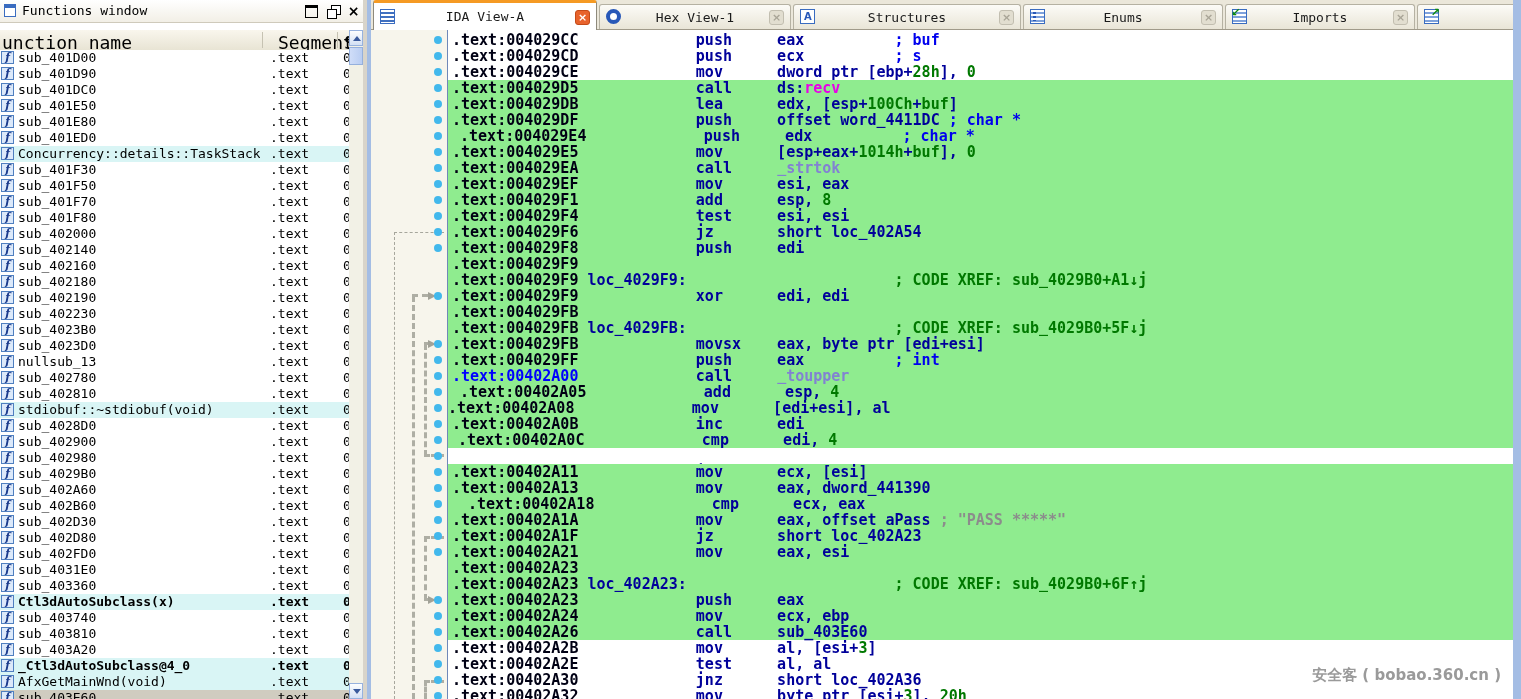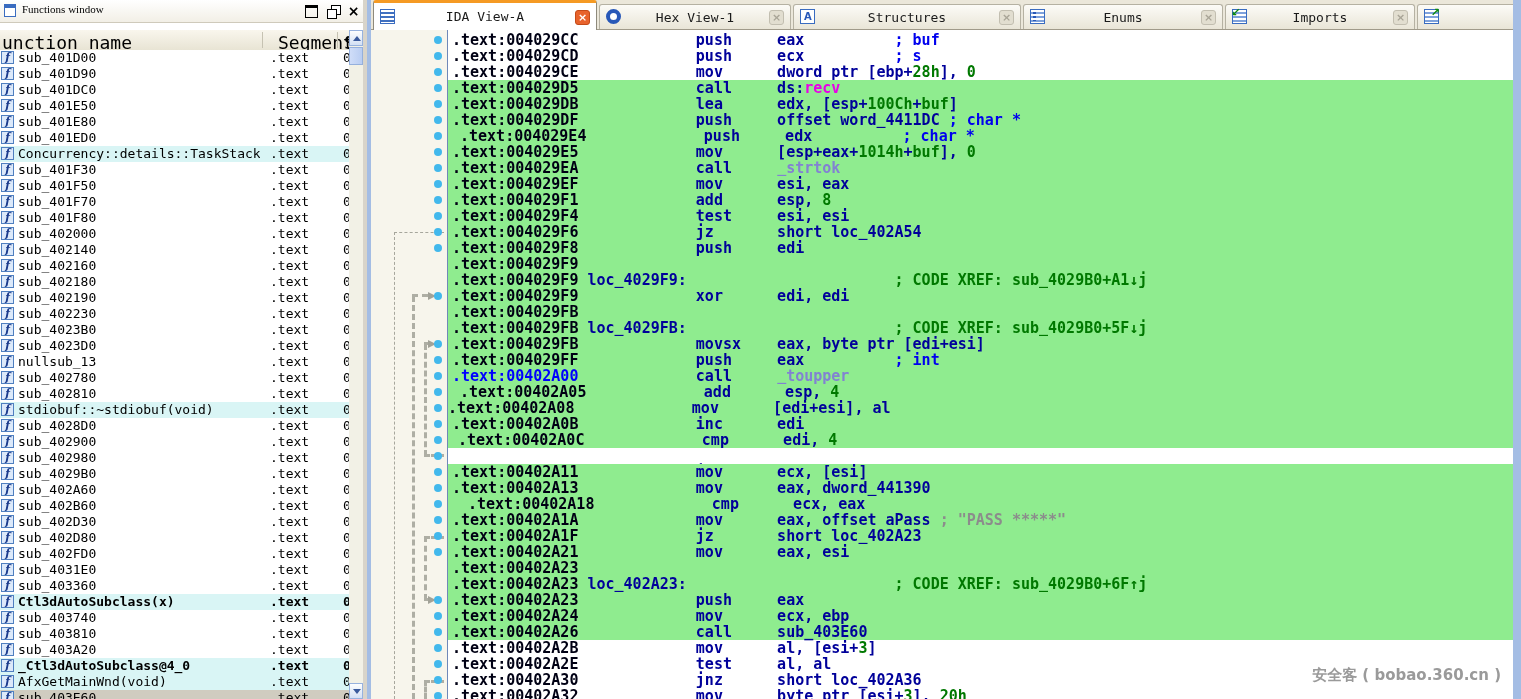--- a/index.html
+++ b/index.html
@@ -6,21 +6,21 @@
   body{width:1521px;height:699px;overflow:hidden;position:relative;background:#ece9d8;
        font-family:"DejaVu Sans Mono",monospace;}
   
   #fnwin{position:absolute;left:0;top:0;width:363px;height:699px;background:#fff;
          border-right:1px solid #9a968a;}
   #fnwin .titlebar{position:absolute;left:0;top:0;width:100%;height:22px;
          background:linear-gradient(#ffffff,#f2efe6);border-bottom:1px solid #cfcabb;}
   #fnwin .titlebar .wicon{position:absolute;left:4px;top:4px;width:12px;height:13px;
          border:1px solid #3a6cc0;background:#fff;box-sizing:border-box;}
   #fnwin .titlebar .wicon::before{content:"";display:block;height:3px;background:#3a6cc0;}
-  #fnwin .titlebar .wtitle{position:absolute;left:22px;top:3px;font-size:11px;color:#000;font-family:Liberation Serif, serif;}
+  #fnwin .titlebar .wtitle{position:absolute;left:22px;top:3px;font-size:13px;color:#000;}
   .winbtn{position:absolute;top:5px;width:13px;height:13px;cursor:default;}
   .winbtn.maxb{left:305px;border:1px solid #000;box-sizing:border-box;border-top-width:3px;}
   .winbtn.fltb{left:327px;}
   .winbtn.fltb::before{content:"";position:absolute;left:4px;top:0;width:8px;height:8px;border:1px solid #000;background:#fff;}
   .winbtn.fltb::after{content:"";position:absolute;left:0;top:4px;width:8px;height:8px;border:1px solid #000;background:#fff;}
   .winbtn.clsb{left:347px;font:bold 14px/12px "DejaVu Sans",sans-serif;text-align:center;}
   #fnhdr{position:absolute;left:0;top:30px;width:349px;height:20px;
          background:linear-gradient(#f9f6ed,#e8e4d4);border-bottom:1px solid #b8b4a4;font-size:18px;color:#000;}
   #fnhdr .hc{position:absolute;top:2px;}
   #fnhdr .sep{position:absolute;top:2px;width:1px;height:16px;background:#c6c2b2;}

